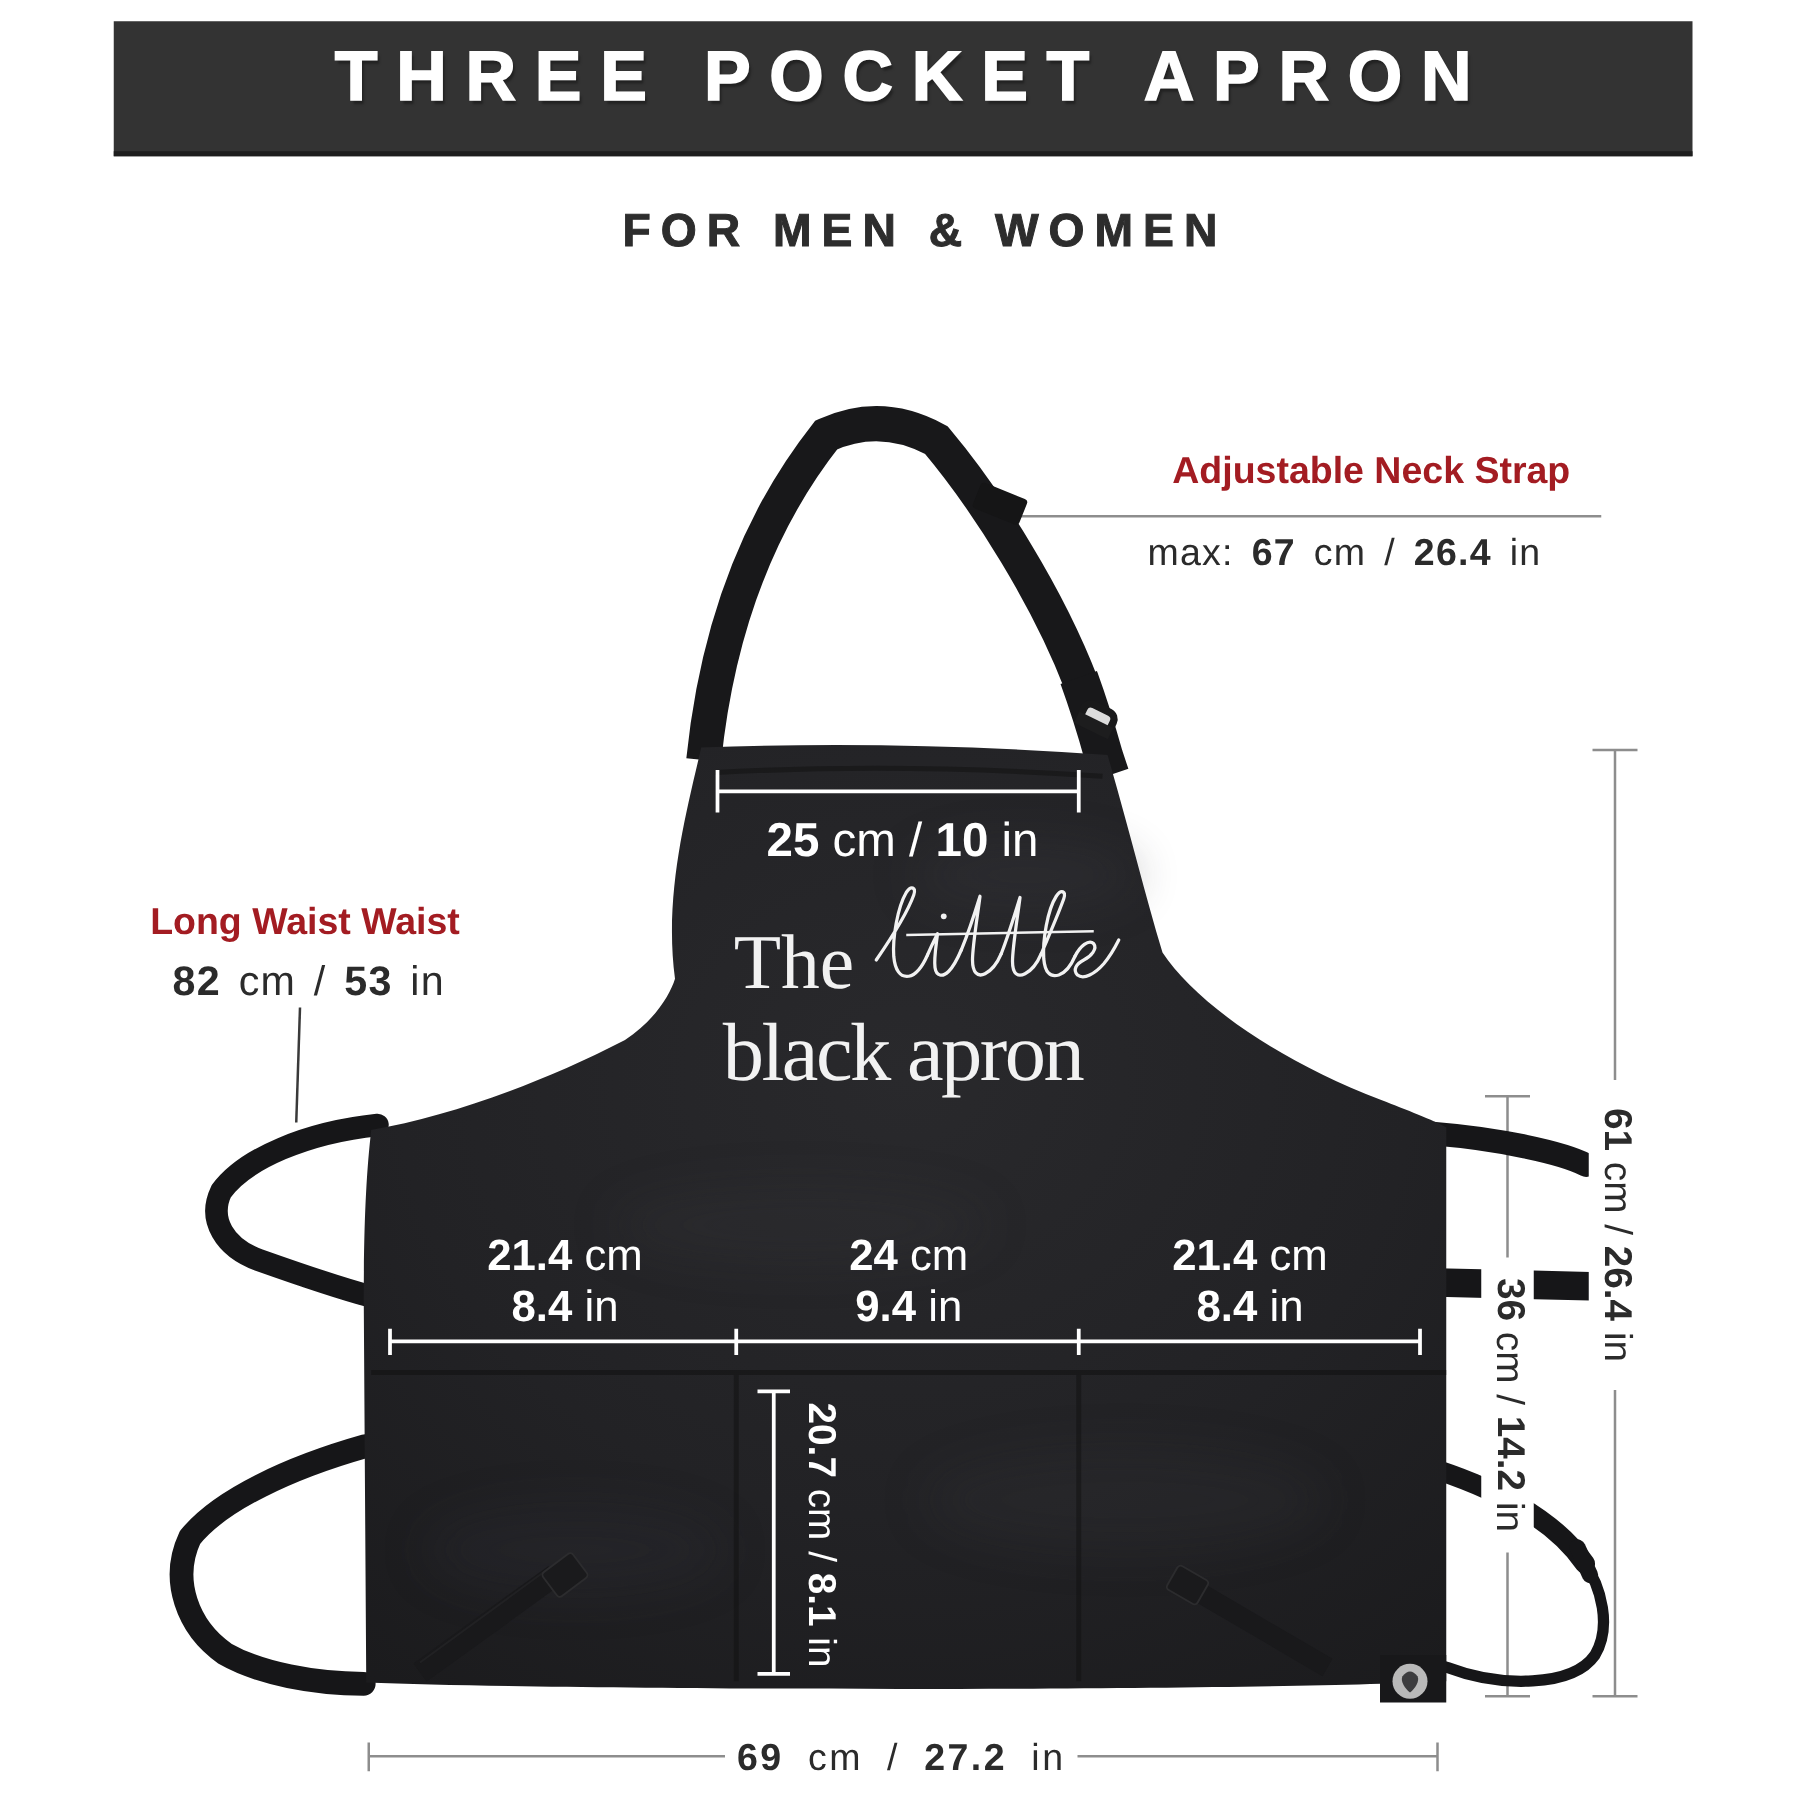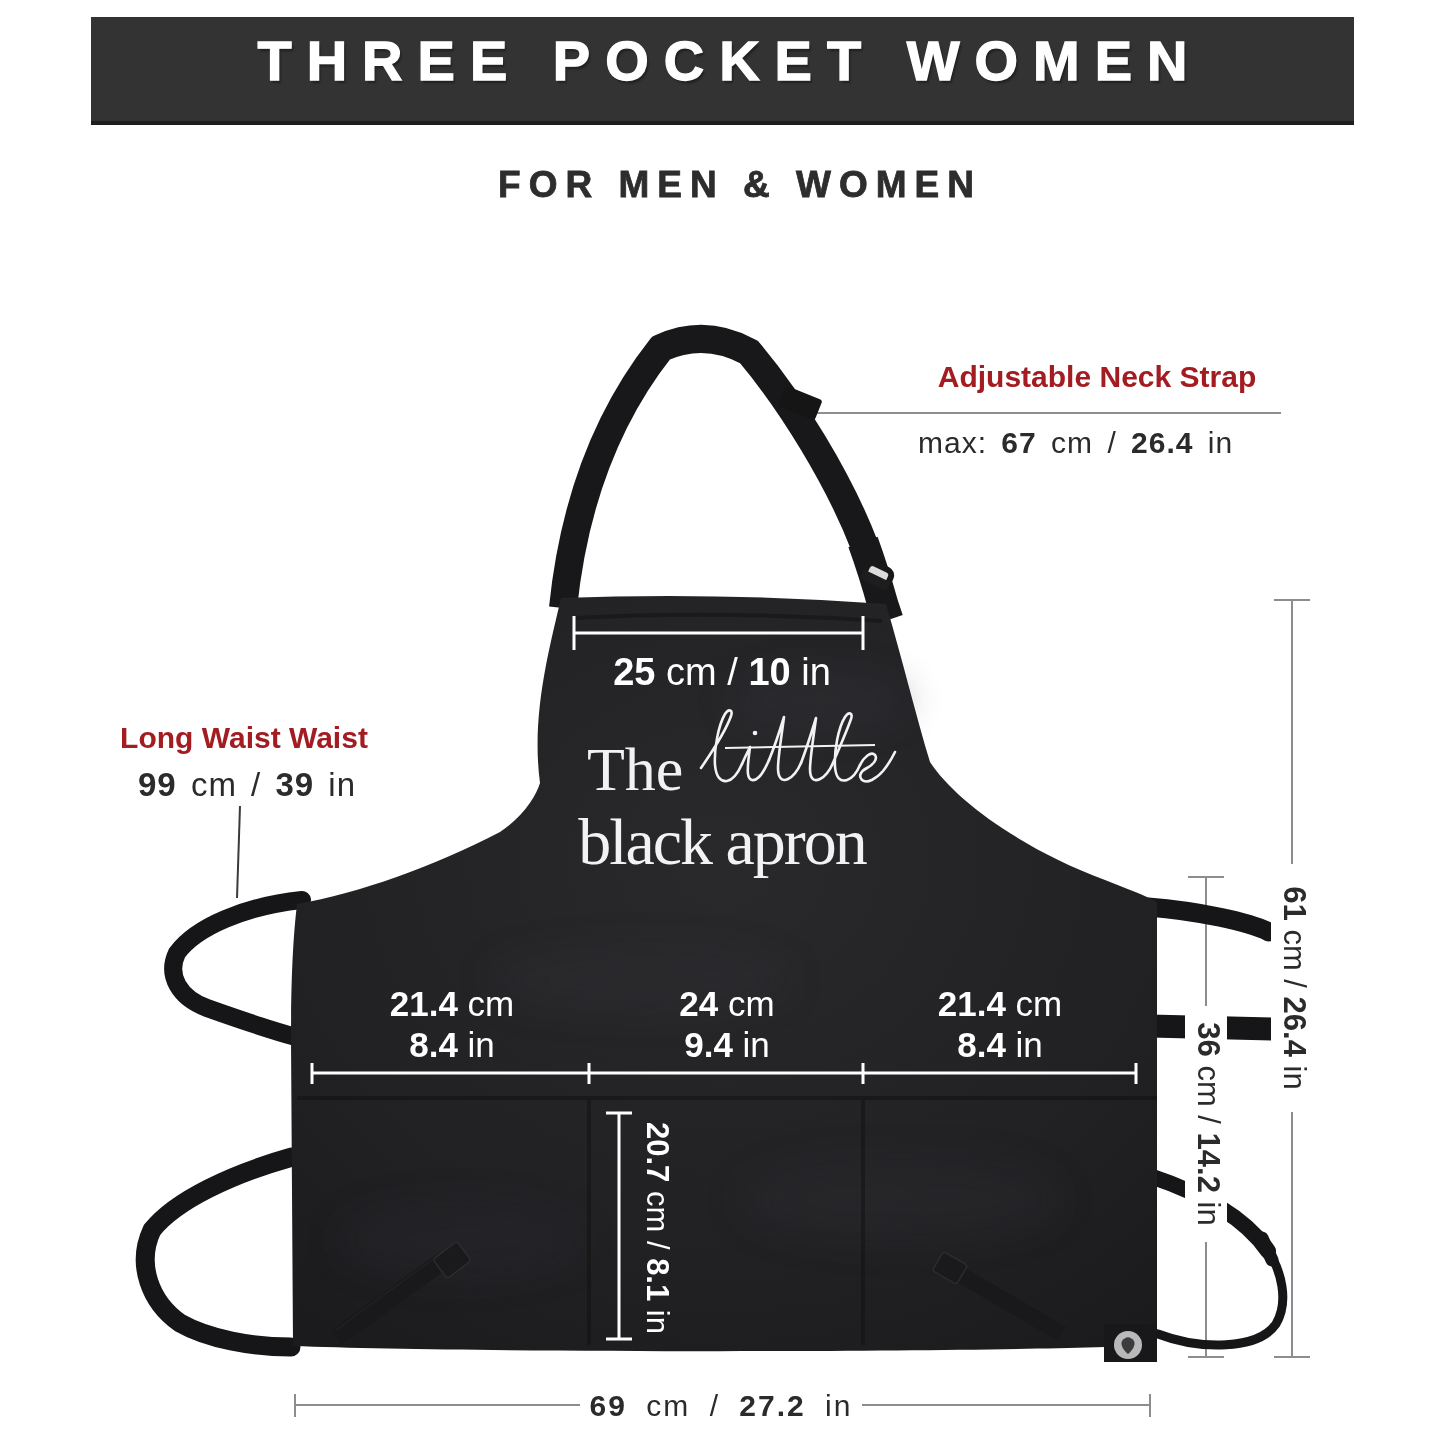--- a/index.html
+++ b/index.html
@@ -12,21 +12,21 @@
   .lbl-neck{left:897px;top:360px;width:400px;text-align:center;}
   .lbl-max{left:918px;top:426px;width:400px;color:#2b2b2b;font-size:30px;letter-spacing:1px;word-spacing:5px;}
   .lbl-waist{left:94px;top:721px;width:300px;text-align:center;}
   .lbl-99{left:94px;top:766px;width:306px;text-align:center;color:#2b2b2b;font-size:33px;letter-spacing:1px;word-spacing:4px;}
   .b{font-weight:700;}
   svg{position:absolute;left:0;top:0;}
 </style>
 </head>
 <body>
   <div class="abs banner">
-    <span>THREE POCKET WOMEN</span>
+    <span>THREE POCKET APRON</span>
   </div>
   <div class="abs formen">FOR&nbsp;MEN&nbsp;&amp;&nbsp;WOMEN</div>
 
   <svg width="1445" height="1445" viewBox="0 0 1445 1445">
     <defs>
       <radialGradient id="apg" cx="0.5" cy="0.35" r="0.85">
         <stop offset="0" stop-color="#29292c"></stop>
         <stop offset="0.55" stop-color="#222225"></stop>
         <stop offset="1" stop-color="#1a1a1c"></stop>
       </radialGradient>
@@ -151,13 +151,13 @@
         <path stroke-width="2.6" d="M 860,765 C 864,757 871,751 875,755 C 878,759 873,765 867,768 C 861,771 858,776 862,780 C 867,784 876,779 883,771 C 888,765 892,758 895,752"></path>
       </g>
       <path d="M 725,748 L 875,745" stroke="#f2f2f2" stroke-width="2" fill="none"></path>
       <text x="722" y="864" font-family="Liberation Serif, serif" font-size="66" letter-spacing="-2" text-anchor="middle">black apron</text>
     </g>
   </svg>
 
   <div class="abs lbl-neck red">Adjustable Neck Strap</div>
   <div class="abs lbl-max">max: <span class="b">67</span> cm / <span class="b">26.4</span> in</div>
   <div class="abs lbl-waist red">Long Waist Waist</div>
-  <div class="abs lbl-99"><span class="b">99</span> cm / <span class="b">39</span> in</div>
+  <div class="abs lbl-99"><span class="b">82</span> cm / <span class="b">53</span> in</div>
 
 </body></html>

